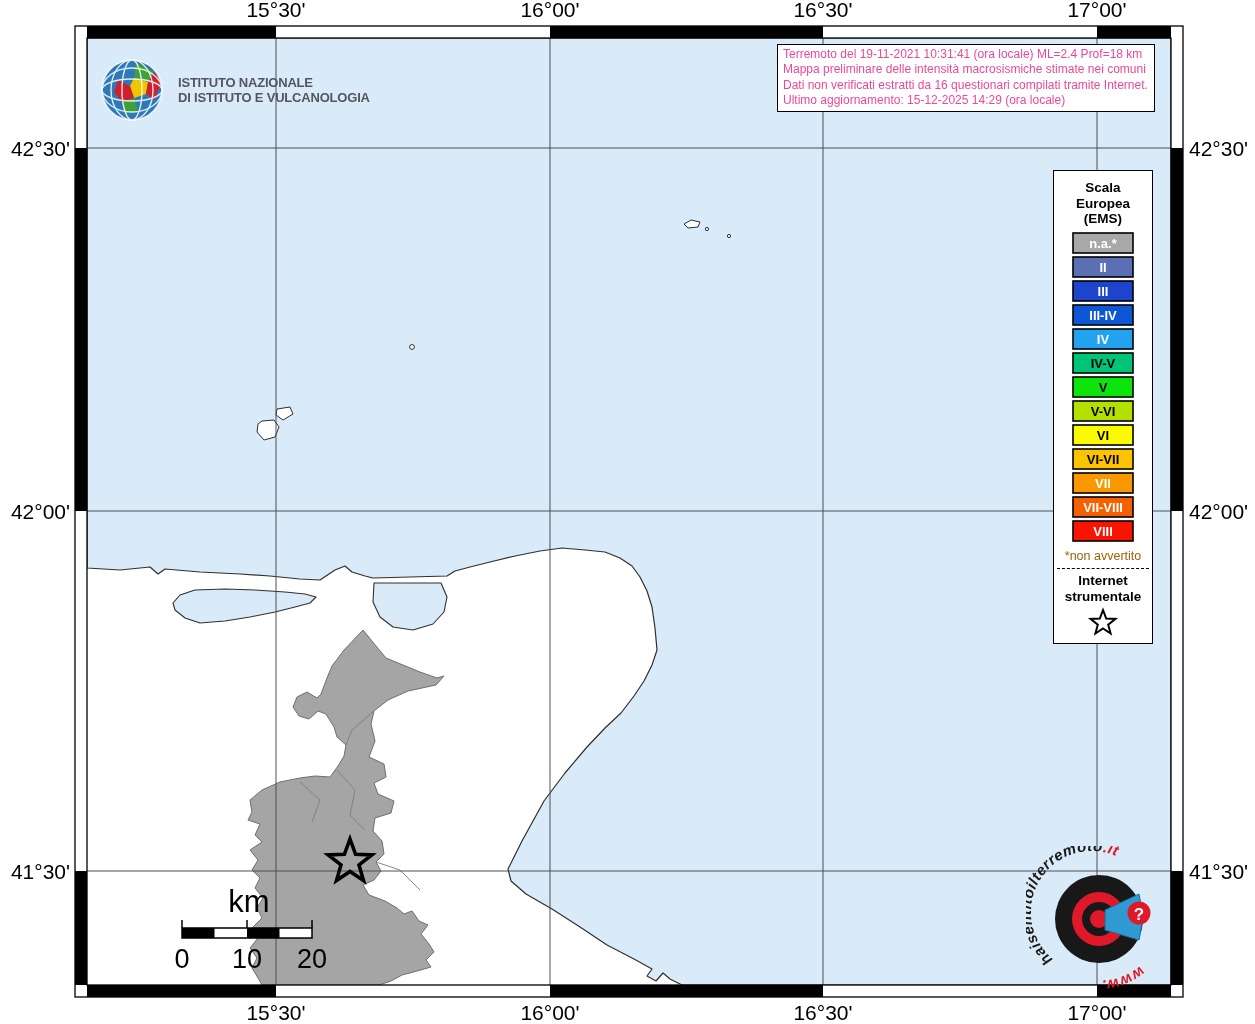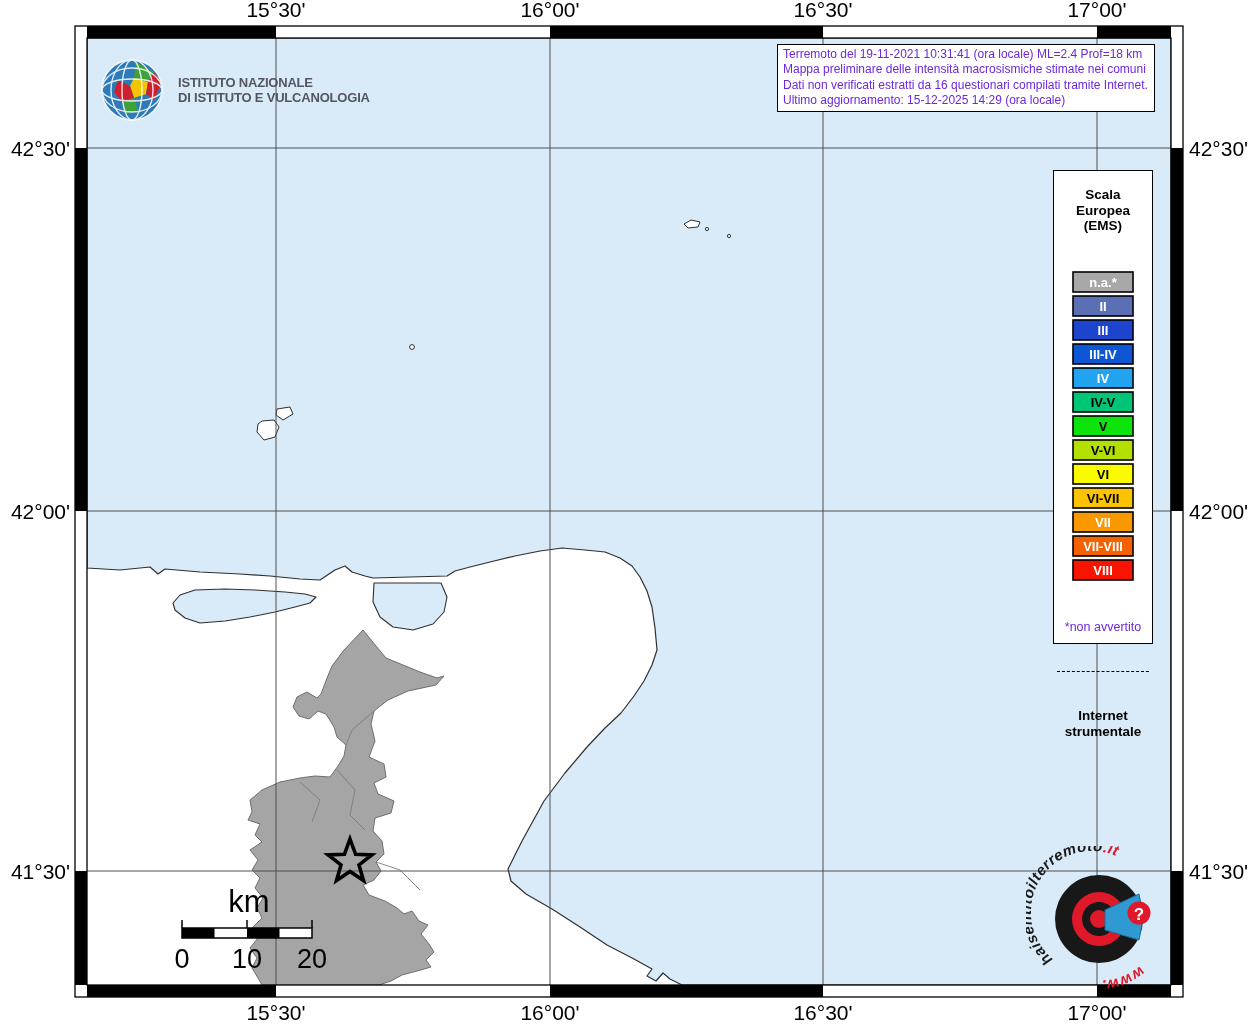--- a/index.html
+++ b/index.html
@@ -12,31 +12,31 @@
   .axis-label.side{width:80px;}
 
   
   #ingv{position:absolute;left:100px;top:58px;display:flex;align-items:center;}
   #ingv .ingv-text{margin-left:14px;color:#54555e;font-size:13px;font-weight:700;
                    letter-spacing:-0.2px;line-height:15px;}
 
   
   #info-box{position:absolute;left:777px;top:44px;width:378px;background:#fff;
             border:1.3px solid #000;padding:2px 5px;box-sizing:border-box;}
-  #info-box div{font-size:12px;line-height:15.4px;white-space:nowrap;color:#6d28d9;}
+  #info-box div{font-size:12px;line-height:15.4px;white-space:nowrap;color:#ec4899;}
 
   
   #legend{position:absolute;left:1053px;top:170px;width:100px;height:474px;background:#fff;
           border:1.4px solid #000;box-sizing:border-box;display:flex;flex-direction:column;
-          align-items:center;padding-top:16px;gap:32px;}
+          align-items:center;padding-top:9px;}
   #legend .lg-title{font-size:13.5px;font-weight:700;line-height:15.5px;text-align:center;}
   .lg-rows{display:flex;flex-direction:column;gap:2px;margin-top:5px;align-items:center;}
   .lg-row svg{display:block;}
   .lg-row text{font-size:13px;font-weight:700;}
-  #legend .lg-footnote{font-size:12.5px;margin-top:7px;color:#6d28d9;}
+  #legend .lg-footnote{font-size:12.5px;margin-top:7px;color:#a16207;}
   #legend .lg-divider{width:92px;border-top:1.5px dashed #000;margin-top:5px;}
   #legend .lg-epi{font-size:13.5px;font-weight:700;line-height:16px;text-align:center;margin-top:4px;}
   #legend .lg-star{margin-top:2px;}
 </style>
 </head>
 <body>
 
 <div id="page">
 
   <svg id="map-svg" width="1255" height="1024" viewBox="0 0 1255 1024">

